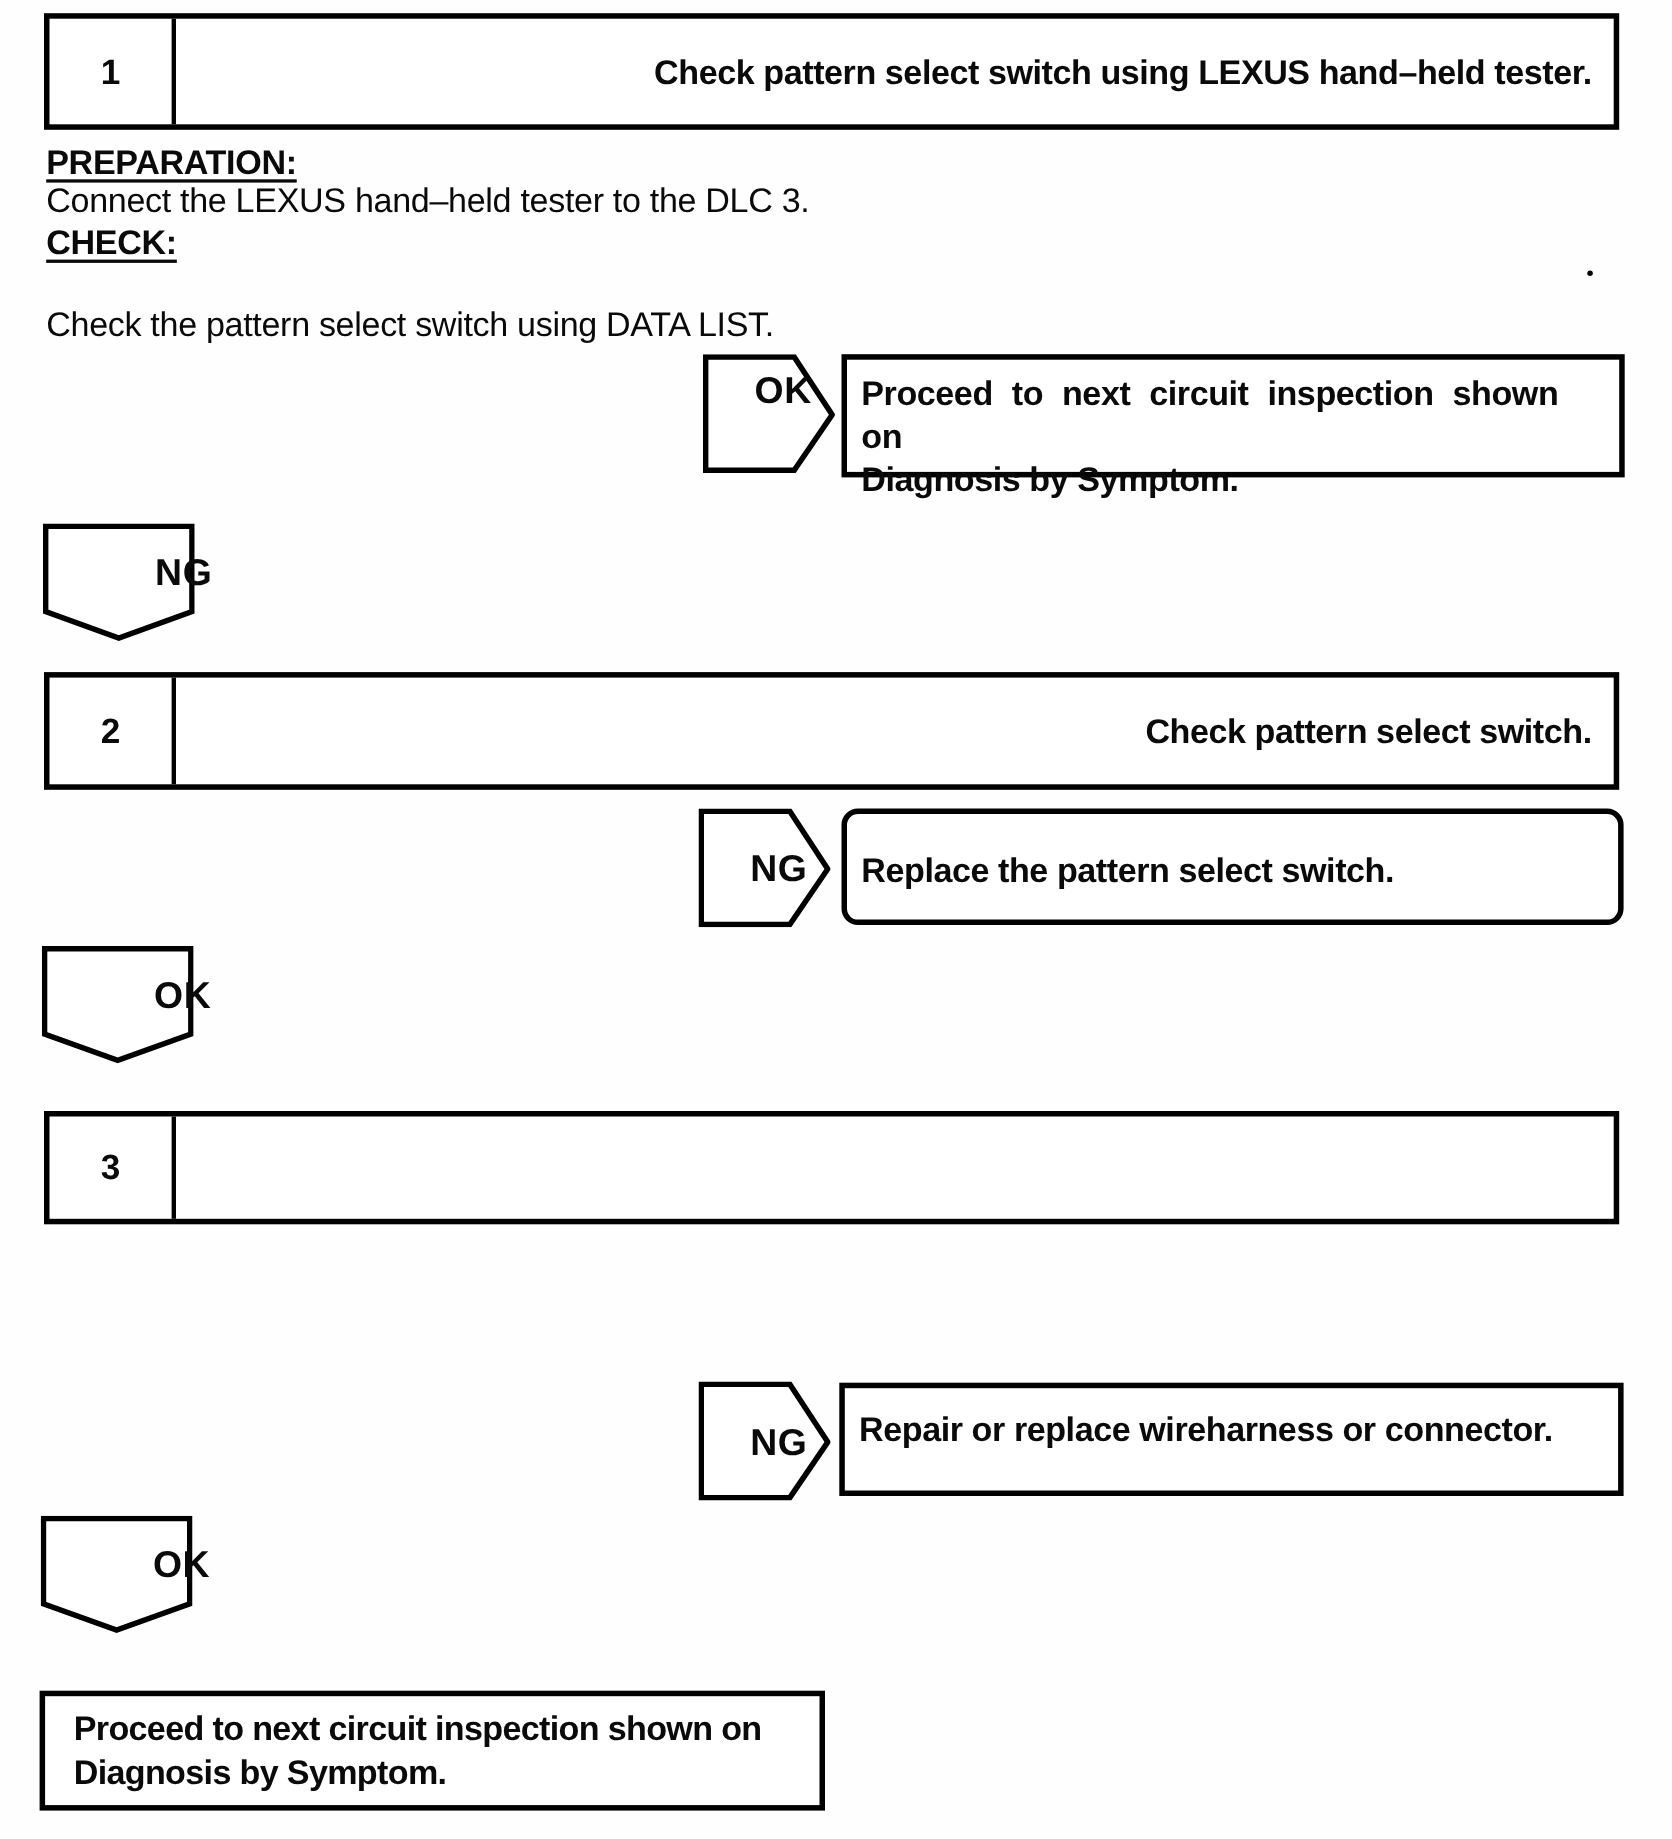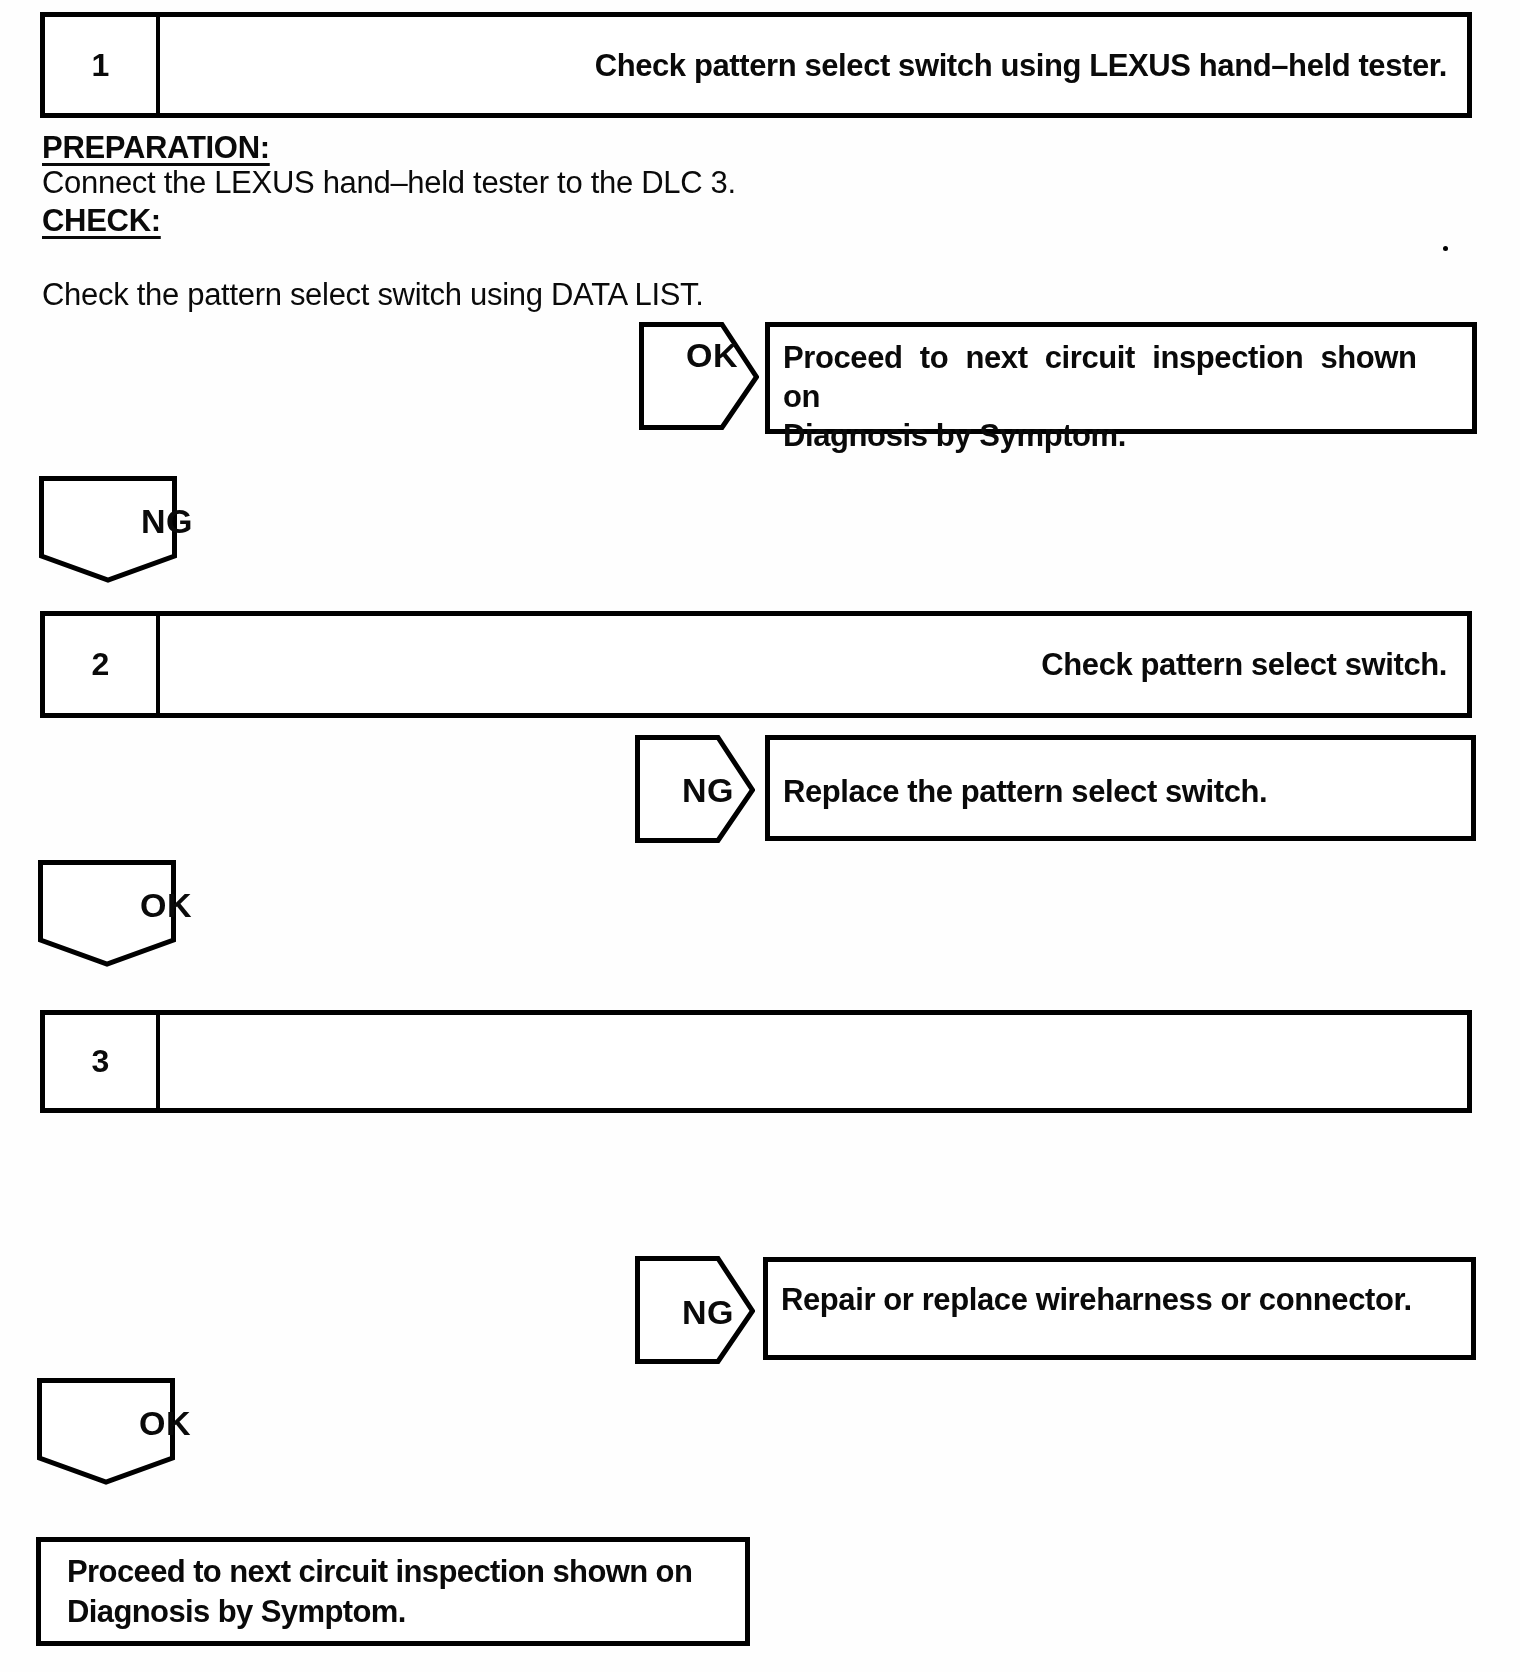--- a/index.html
+++ b/index.html
@@ -95,21 +95,21 @@
       <div>Check pattern select switch.</div>
     </div>
   </div>
 
   <div class="pent-right" style="left:635px;top:735px;">
     <svg width="120" height="108" viewBox="0 0 120 108">
       <polygon points="2.5,2.5 83,2.5 117.5,55 83,105.5 2.5,105.5" fill="#fff" stroke="#000" stroke-width="5"></polygon>
     </svg>
     <span class="pent-label" style="top:36px;">NG</span>
   </div>
-  <div class="result-box" style="left:765px;top:735px;width:711px;height:106px;padding-top:32px;">
+  <div class="result-box" style="left:765px;top:735px;width:711px;height:106px;padding-top:32px;border-radius:15px;">
     <div>Replace the pattern select switch.</div>
   </div>
 
   <div class="pent-down" style="left:38px;top:860px;">
     <svg width="138" height="107" viewBox="0 0 138 107">
       <polygon points="2.5,2.5 135.5,2.5 135.5,80 69,104 2.5,80" fill="#fff" stroke="#000" stroke-width="5"></polygon>
     </svg>
     <span class="pent-label" style="top:26px;">OK</span>
   </div>
 

